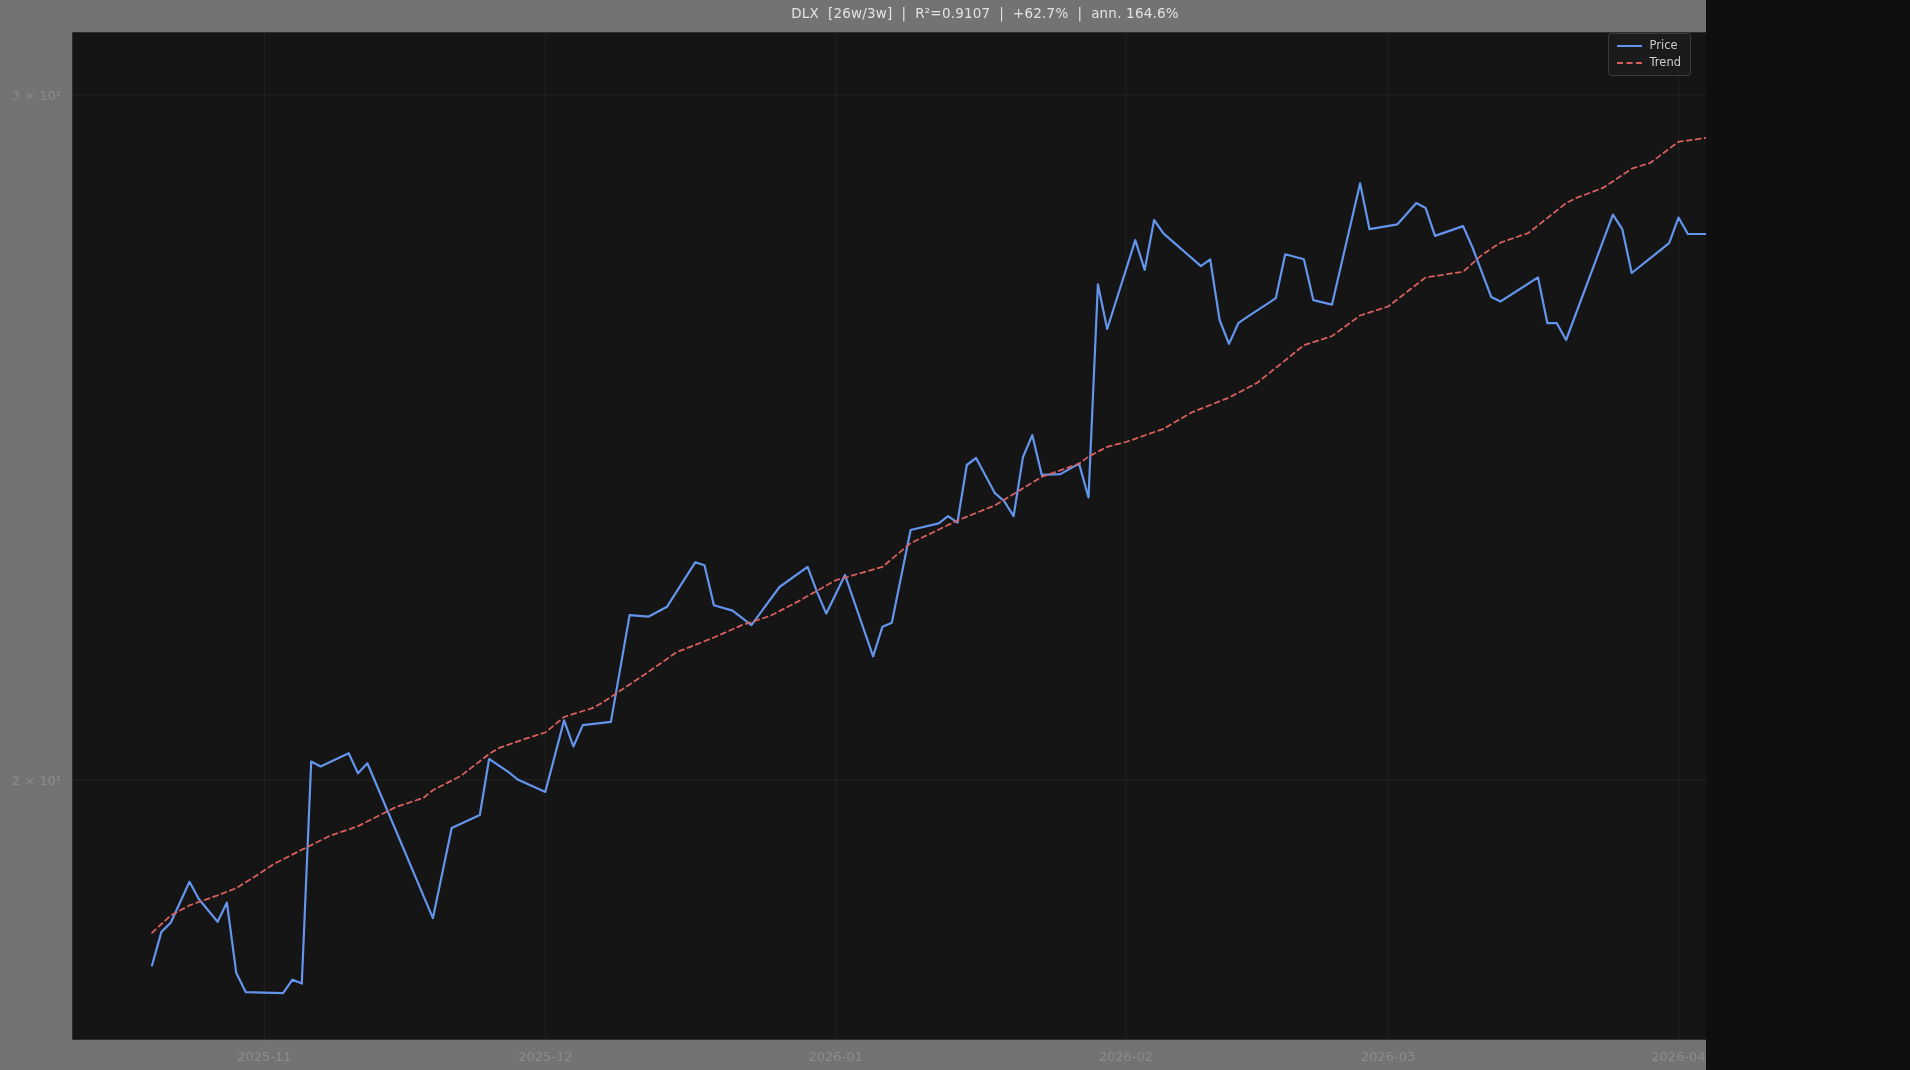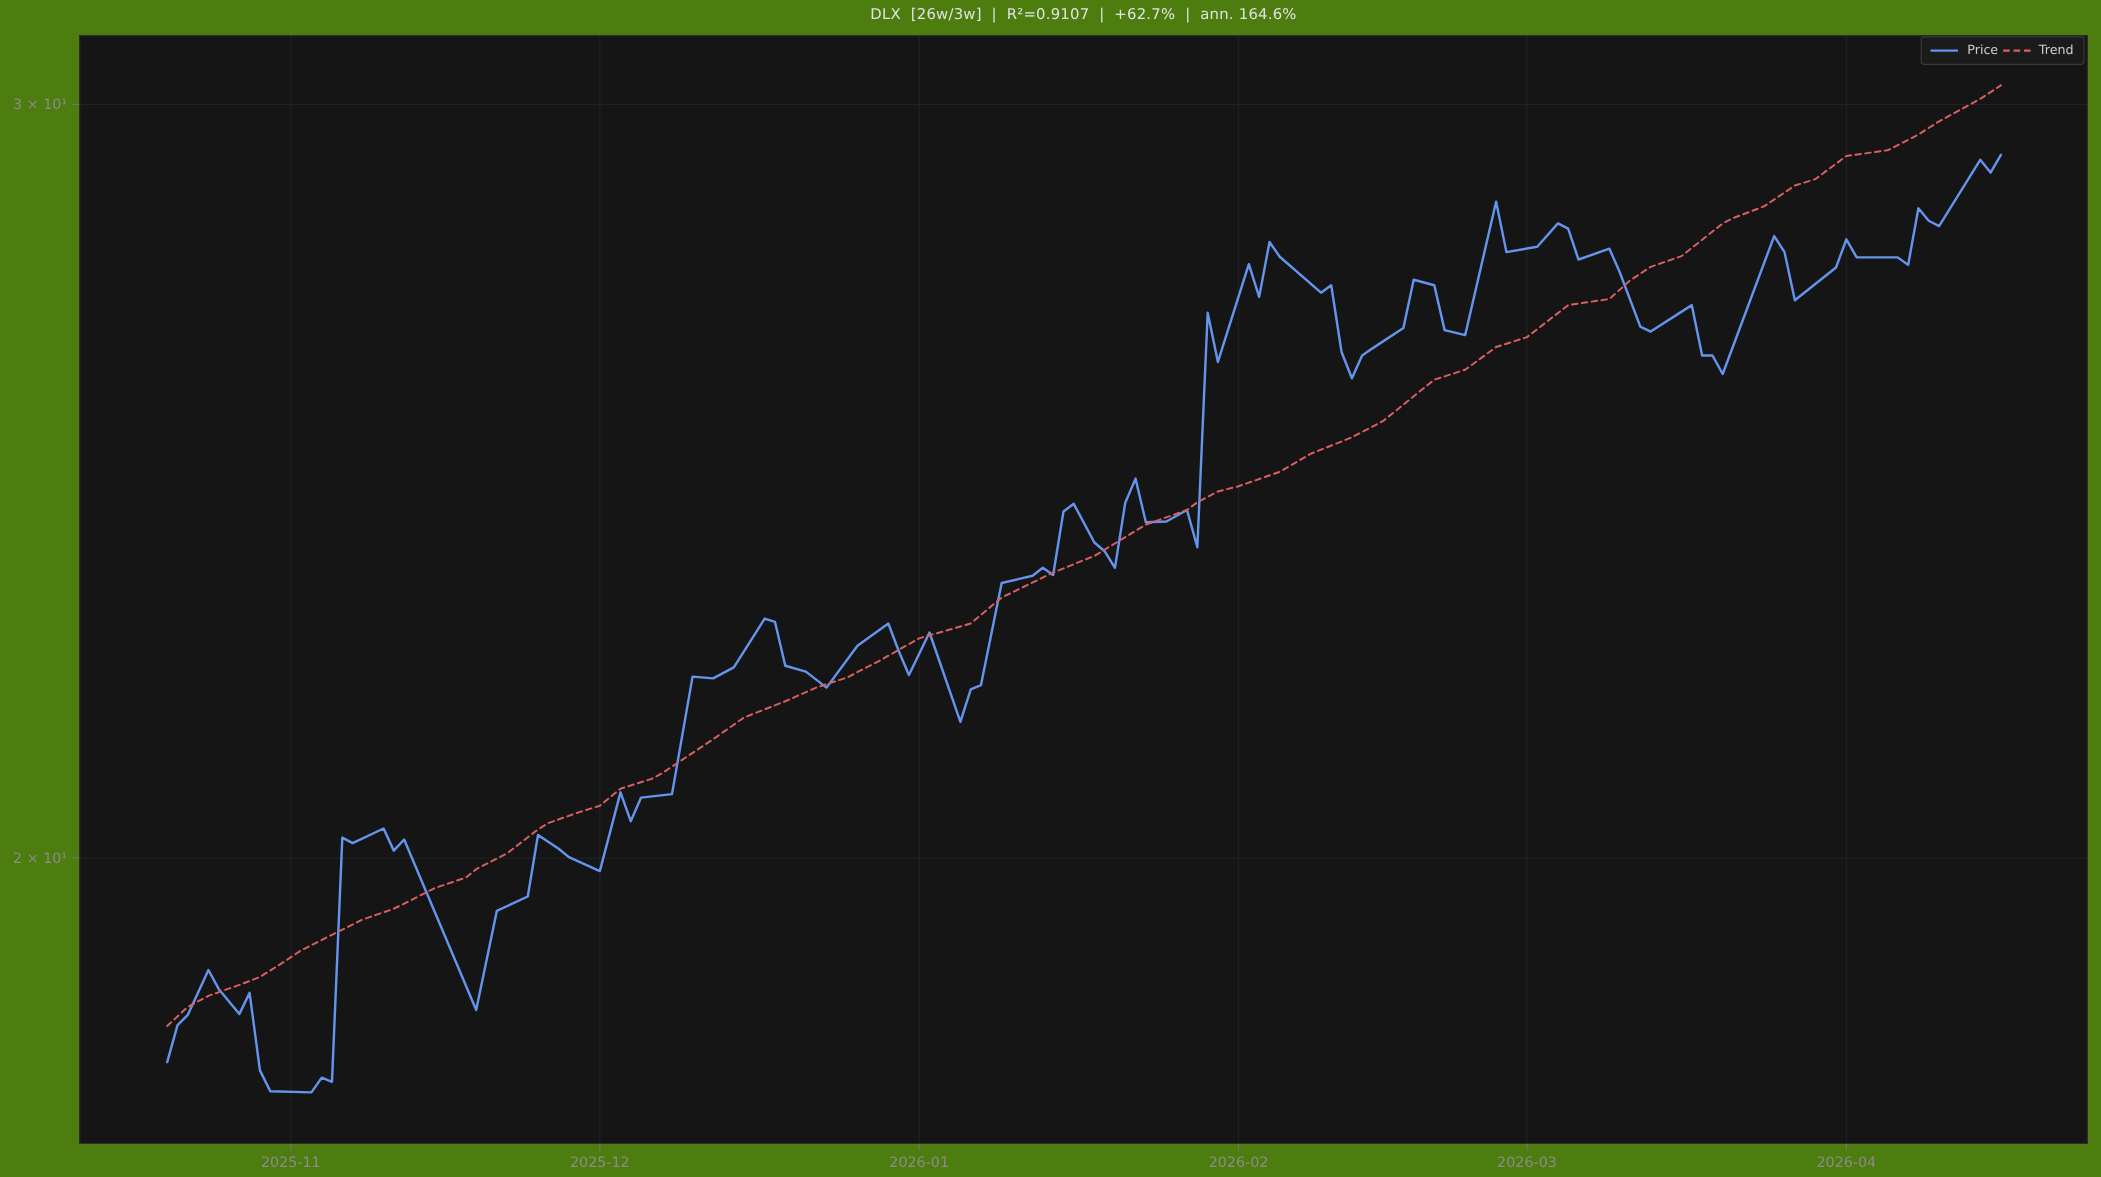--- a/index.html
+++ b/index.html
@@ -1,40 +1,40 @@
 <!DOCTYPE html>
 <html><head>
 <meta charset="utf-8">
 <style>
   html,body{margin:0;padding:0;background:#0f0f0f;}
   .figure{
     position:relative;
-    width:1910px;height:1070px;
-    background:#4d7c0f;
+    width:1706px;height:1070px;
+    background:#737373;
     font-family:"DejaVu Sans", sans-serif;
     overflow:hidden;
   }
   .chart-title{
     position:absolute;
     left:72px;top:5px;width:1826px;
     text-align:center;
     color:#e2e2e2;
     font-size:13.5px;
     letter-spacing:0.2px;
     white-space:pre;
   }
   svg{position:absolute;left:0;top:0;}
   .legend{
     position:absolute;
     top:33px;right:15px;
     background:#1b1b1b;
     border:1px solid #3a3a3a;
     border-radius:3px;
     padding:5px 9px 6px 8px;
-    display:flex;flex-direction:row;gap:4px;
+    display:flex;flex-direction:column;gap:4px;
     z-index:2;
     text-align:right;
   }
   .legend-row{display:flex;align-items:center;gap:8px;}
   .legend-label{color:#cccccc;font-size:11.5px;line-height:13px;}
   .legend-swatch{width:25px;height:0;border-top-width:2px;}
   .swatch-solid{border-top-style:solid;}
   .swatch-dashed{border-top-style:dashed;}
 </style>
 </head>

